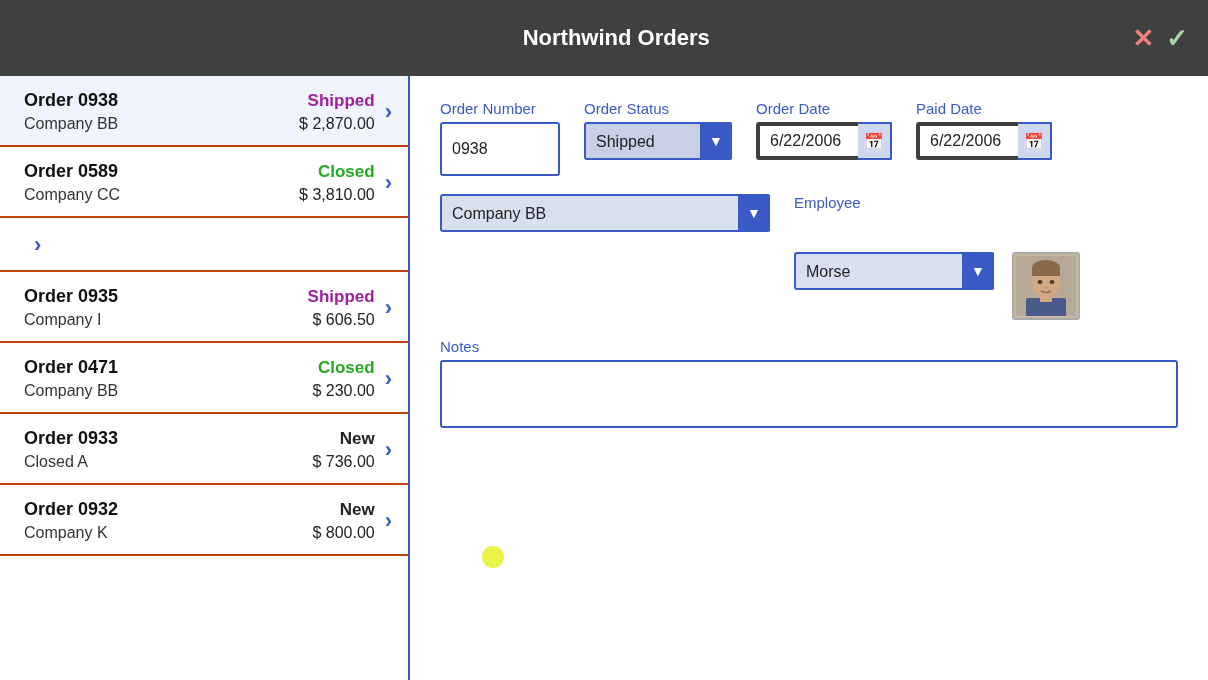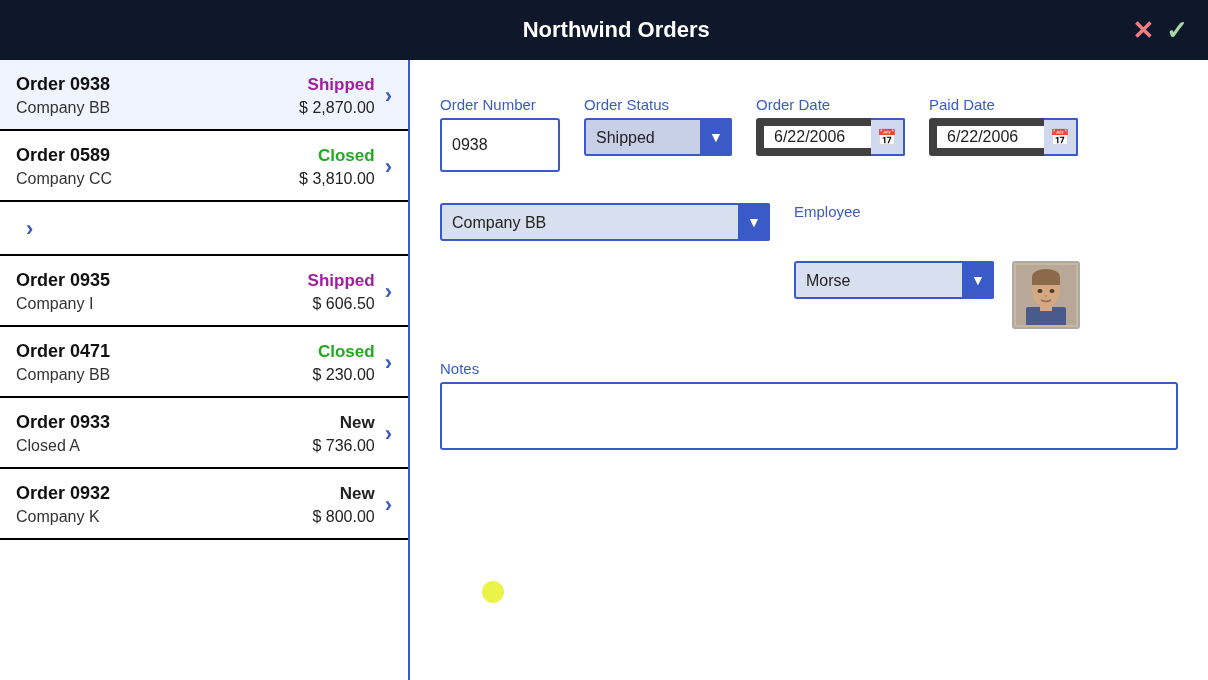--- a/index.html
+++ b/index.html
@@ -11,27 +11,27 @@
       overflow: hidden;
     }
     .app-window {
       width: 1208px;
       height: 680px;
       background: #fff;
       display: flex;
       flex-direction: column;
     }
     .title-bar {
-      background: #0f172a;
+      background: #404040;
       color: #fff;
       display: flex;
       align-items: center;
       justify-content: flex-end;
       padding: 0 20px;
-      height: 60px;
+      height: 76px;
       flex-shrink: 0;
     }
     .title-bar-title {
       font-size: 22px;
       font-weight: bold;
       flex: 1;
       text-align: center;
     }
     .title-bar-actions {
       display: flex;
@@ -58,22 +58,22 @@
     .order-list {
       width: 410px;
       flex-shrink: 0;
       border-right: 2px solid #3a5bc7;
       overflow-y: auto;
       background: #fff;
     }
     .order-list::-webkit-scrollbar { width: 8px; }
     .order-list::-webkit-scrollbar-thumb { background: #b0b8d8; border-radius: 4px; }
     .order-item {
-      border-bottom: 2px solid #000000;
-      padding: 14px 16px 12px 16px;
+      border-bottom: 2px solid #c2410c;
+      padding: 14px 16px 12px 24px;
       display: flex;
       align-items: center;
       justify-content: space-between;
       cursor: pointer;
     }
     .order-item.selected {
       background: #f0f4ff;
     }
     .order-item-info {
       flex: 1;
@@ -113,25 +113,25 @@
       font-weight: bold;
     }
     .status-shipped { color: #a020a0; }
     .status-closed { color: #22aa22; }
     .status-invoiced { color: #3a3aff; }
     .status-new { color: #222; }
 
     
     .detail-panel {
       flex: 1;
-      padding: 36px 30px 20px 30px;
+      padding: 24px 30px 20px 30px;
       background: #fff;
       display: flex;
       flex-direction: column;
-      gap: 13px;
+      gap: 0;
     }
     .form-row {
       display: flex;
       gap: 24px;
       margin-bottom: 18px;
       align-items: flex-start;
     }
     .form-group {
       display: flex;
       flex-direction: column;
@@ -184,28 +184,28 @@
     }
     .select-arrow-icon {
       color: #fff;
       font-size: 14px;
     }
     .date-wrapper {
       position: relative;
       display: inline-block;
     }
     .date-input {
-      border: 8px solid #404040;
+      border: 4px solid #404040;
       border-radius: 3px;
       padding: 6px 38px 6px 10px;
       font-size: 16px;
       background: #fff;
       color: #222;
       height: 38px;
-      width: 149px;
+      width: 136px;
       outline: none;
     }
     .date-icon-btn {
       position: absolute;
       right: 0;
       top: 0;
       bottom: 0;
       width: 34px;
       background: #d0d8f0;
       border: 2px solid #3a5bc7;

